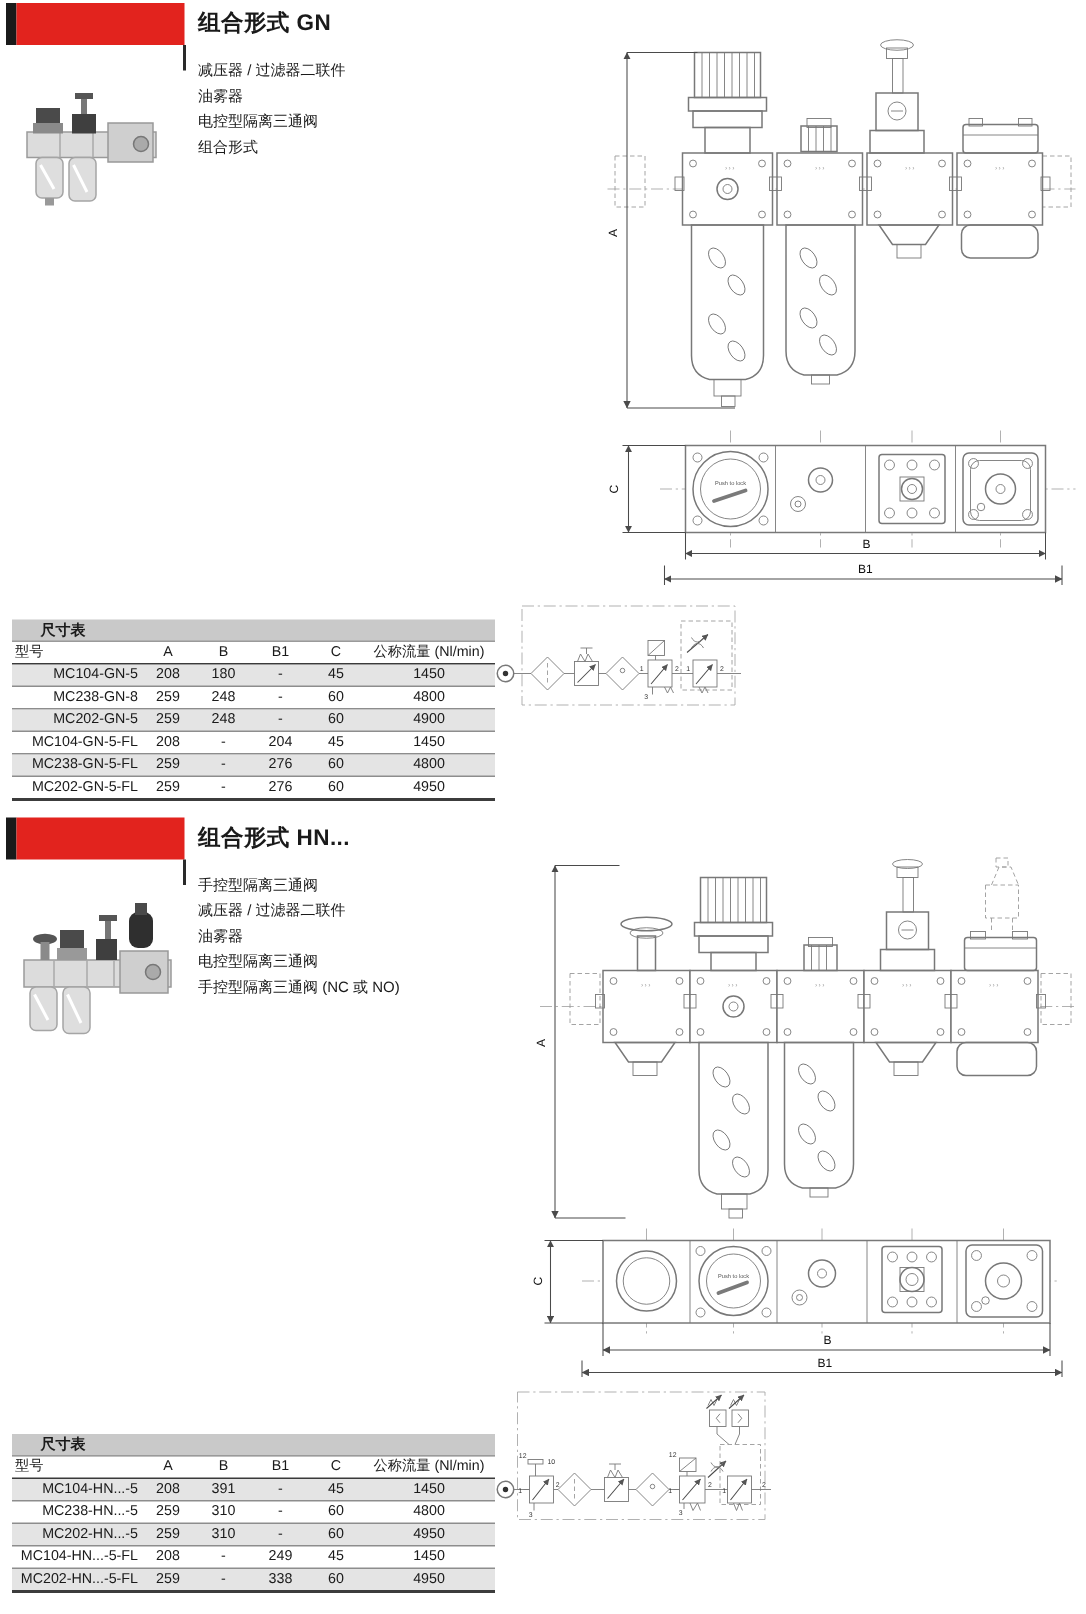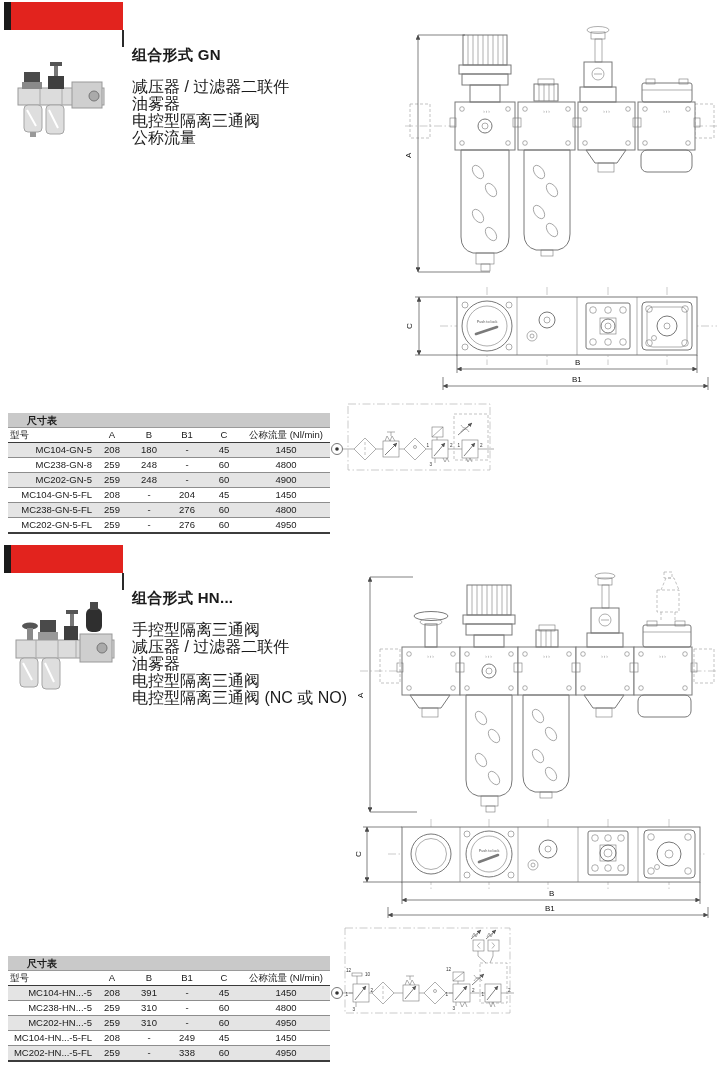--- a/index.html
+++ b/index.html
@@ -4,22 +4,22 @@
 <style>
   html,body { margin:0; padding:0; background:#fff; }
   #page {
     position:relative; width:724px; height:1076px; background:#ffffff;
     font-family:"Liberation Sans","DejaVu Sans",sans-serif; color:#1a1a1a; overflow:hidden;
   }
   .abs { position:absolute; }
   .banner-black { background:#1a1a1a; width:7px; height:28px; }
   .banner-red  { background:#e2231e; width:112px; height:28px; }
   .vline { width:2px; height:17px; background:#2a2a2a; }
-  .sec-title { font-size:15px; font-weight:bold; letter-spacing:.3px; white-space:nowrap;margin-top:40px; }
-  .desc { font-size:16px; line-height:17px; white-space:nowrap;margin-top:39px; }
+  .sec-title { font-size:15px; font-weight:bold; letter-spacing:.3px; white-space:nowrap; }
+  .desc { font-size:10px; line-height:17px; white-space:nowrap; }
 
   .tbl { width:322px; }
   .caption { background:#c9c9c9; font-weight:bold; font-size:10px; height:15px; line-height:15px;
              padding:0 19px; border-bottom:1px solid #9a9a9a; box-sizing:border-box; }
   table.dim { border-collapse:collapse; width:322px; table-layout:fixed; font-size:9.5px; }
   table.dim th, table.dim td { padding:0 2px; height:14px; line-height:14px; font-weight:normal;
              border-bottom:1px solid #8d8d8d; white-space:nowrap; overflow:hidden; }
   table.dim thead th { border-bottom:1.5px solid #3a3a3a; height:13px; }
   table.dim tbody tr:nth-child(odd) { background:#e4e4e4; }
   table.dim tbody tr:last-child td { border-bottom:2.5px solid #3c3c3c; }
@@ -47,21 +47,21 @@
 
   <div class="abs banner-black" style="left:4px;top:2px"></div>
   <div class="abs banner-red" style="left:11px;top:2px"></div>
   <div class="abs vline" style="left:122px;top:30px"></div>
   <div class="abs sec-title" style="left:132px;top:6px">组合形式 GN</div>
 
   <div class="abs desc" style="left:132px;top:39px">
     <div>减压器 / 过滤器二联件</div>
     <div>油雾器</div>
     <div>电控型隔离三通阀</div>
-    <div>公称流量</div>
+    <div>组合形式</div>
   </div>
 
   <svg class="abs" style="left:16px;top:56px" width="92" height="82" viewBox="0 0 92 82">
     <rect x="2" y="32" width="86" height="17" fill="#dcdcdc" stroke="#9a9a9a"></rect>
     <line x1="24" y1="32" x2="24" y2="49" stroke="#aaa"></line>
       <line x1="46" y1="32" x2="46" y2="49" stroke="#aaa"></line>
       <line x1="62" y1="32" x2="62" y2="49" stroke="#aaa"></line>
     <rect x="8" y="16" width="16" height="12" fill="#4a4a4a"></rect>
     <rect x="6" y="26" width="20" height="7" fill="#8a8a8a"></rect>
     <rect x="38" y="8" width="4" height="13" fill="#777"></rect>
@@ -395,21 +395,21 @@
   <div class="abs banner-black" style="left:4px;top:545px"></div>
   <div class="abs banner-red" style="left:11px;top:545px"></div>
   <div class="abs vline" style="left:122px;top:573px"></div>
   <div class="abs sec-title" style="left:132px;top:549px">组合形式 HN...</div>
 
   <div class="abs desc" style="left:132px;top:582px">
     <div>手控型隔离三通阀</div>
     <div>减压器 / 过滤器二联件</div>
     <div>油雾器</div>
     <div>电控型隔离三通阀</div>
-    <div>电控型隔离三通阀 (NC 或 NO)</div>
+    <div>手控型隔离三通阀 (NC 或 NO)</div>
   </div>
 
   <svg class="abs" style="left:14px;top:590px" width="104" height="102" viewBox="0 0 104 102">
     <rect x="2" y="50" width="98" height="18" fill="#dcdcdc" stroke="#9a9a9a"></rect>
     <line x1="22" y1="50" x2="22" y2="68" stroke="#aaa"></line>
       <line x1="44" y1="50" x2="44" y2="68" stroke="#aaa"></line>
     <line x1="62" y1="50" x2="62" y2="68" stroke="#aaa"></line>
       <line x1="78" y1="50" x2="78" y2="68" stroke="#aaa"></line>
     <ellipse cx="16" cy="36" rx="8" ry="3.5" fill="#555"></ellipse>
     <rect x="13" y="38" width="6" height="12" fill="#8a8a8a"></rect>

